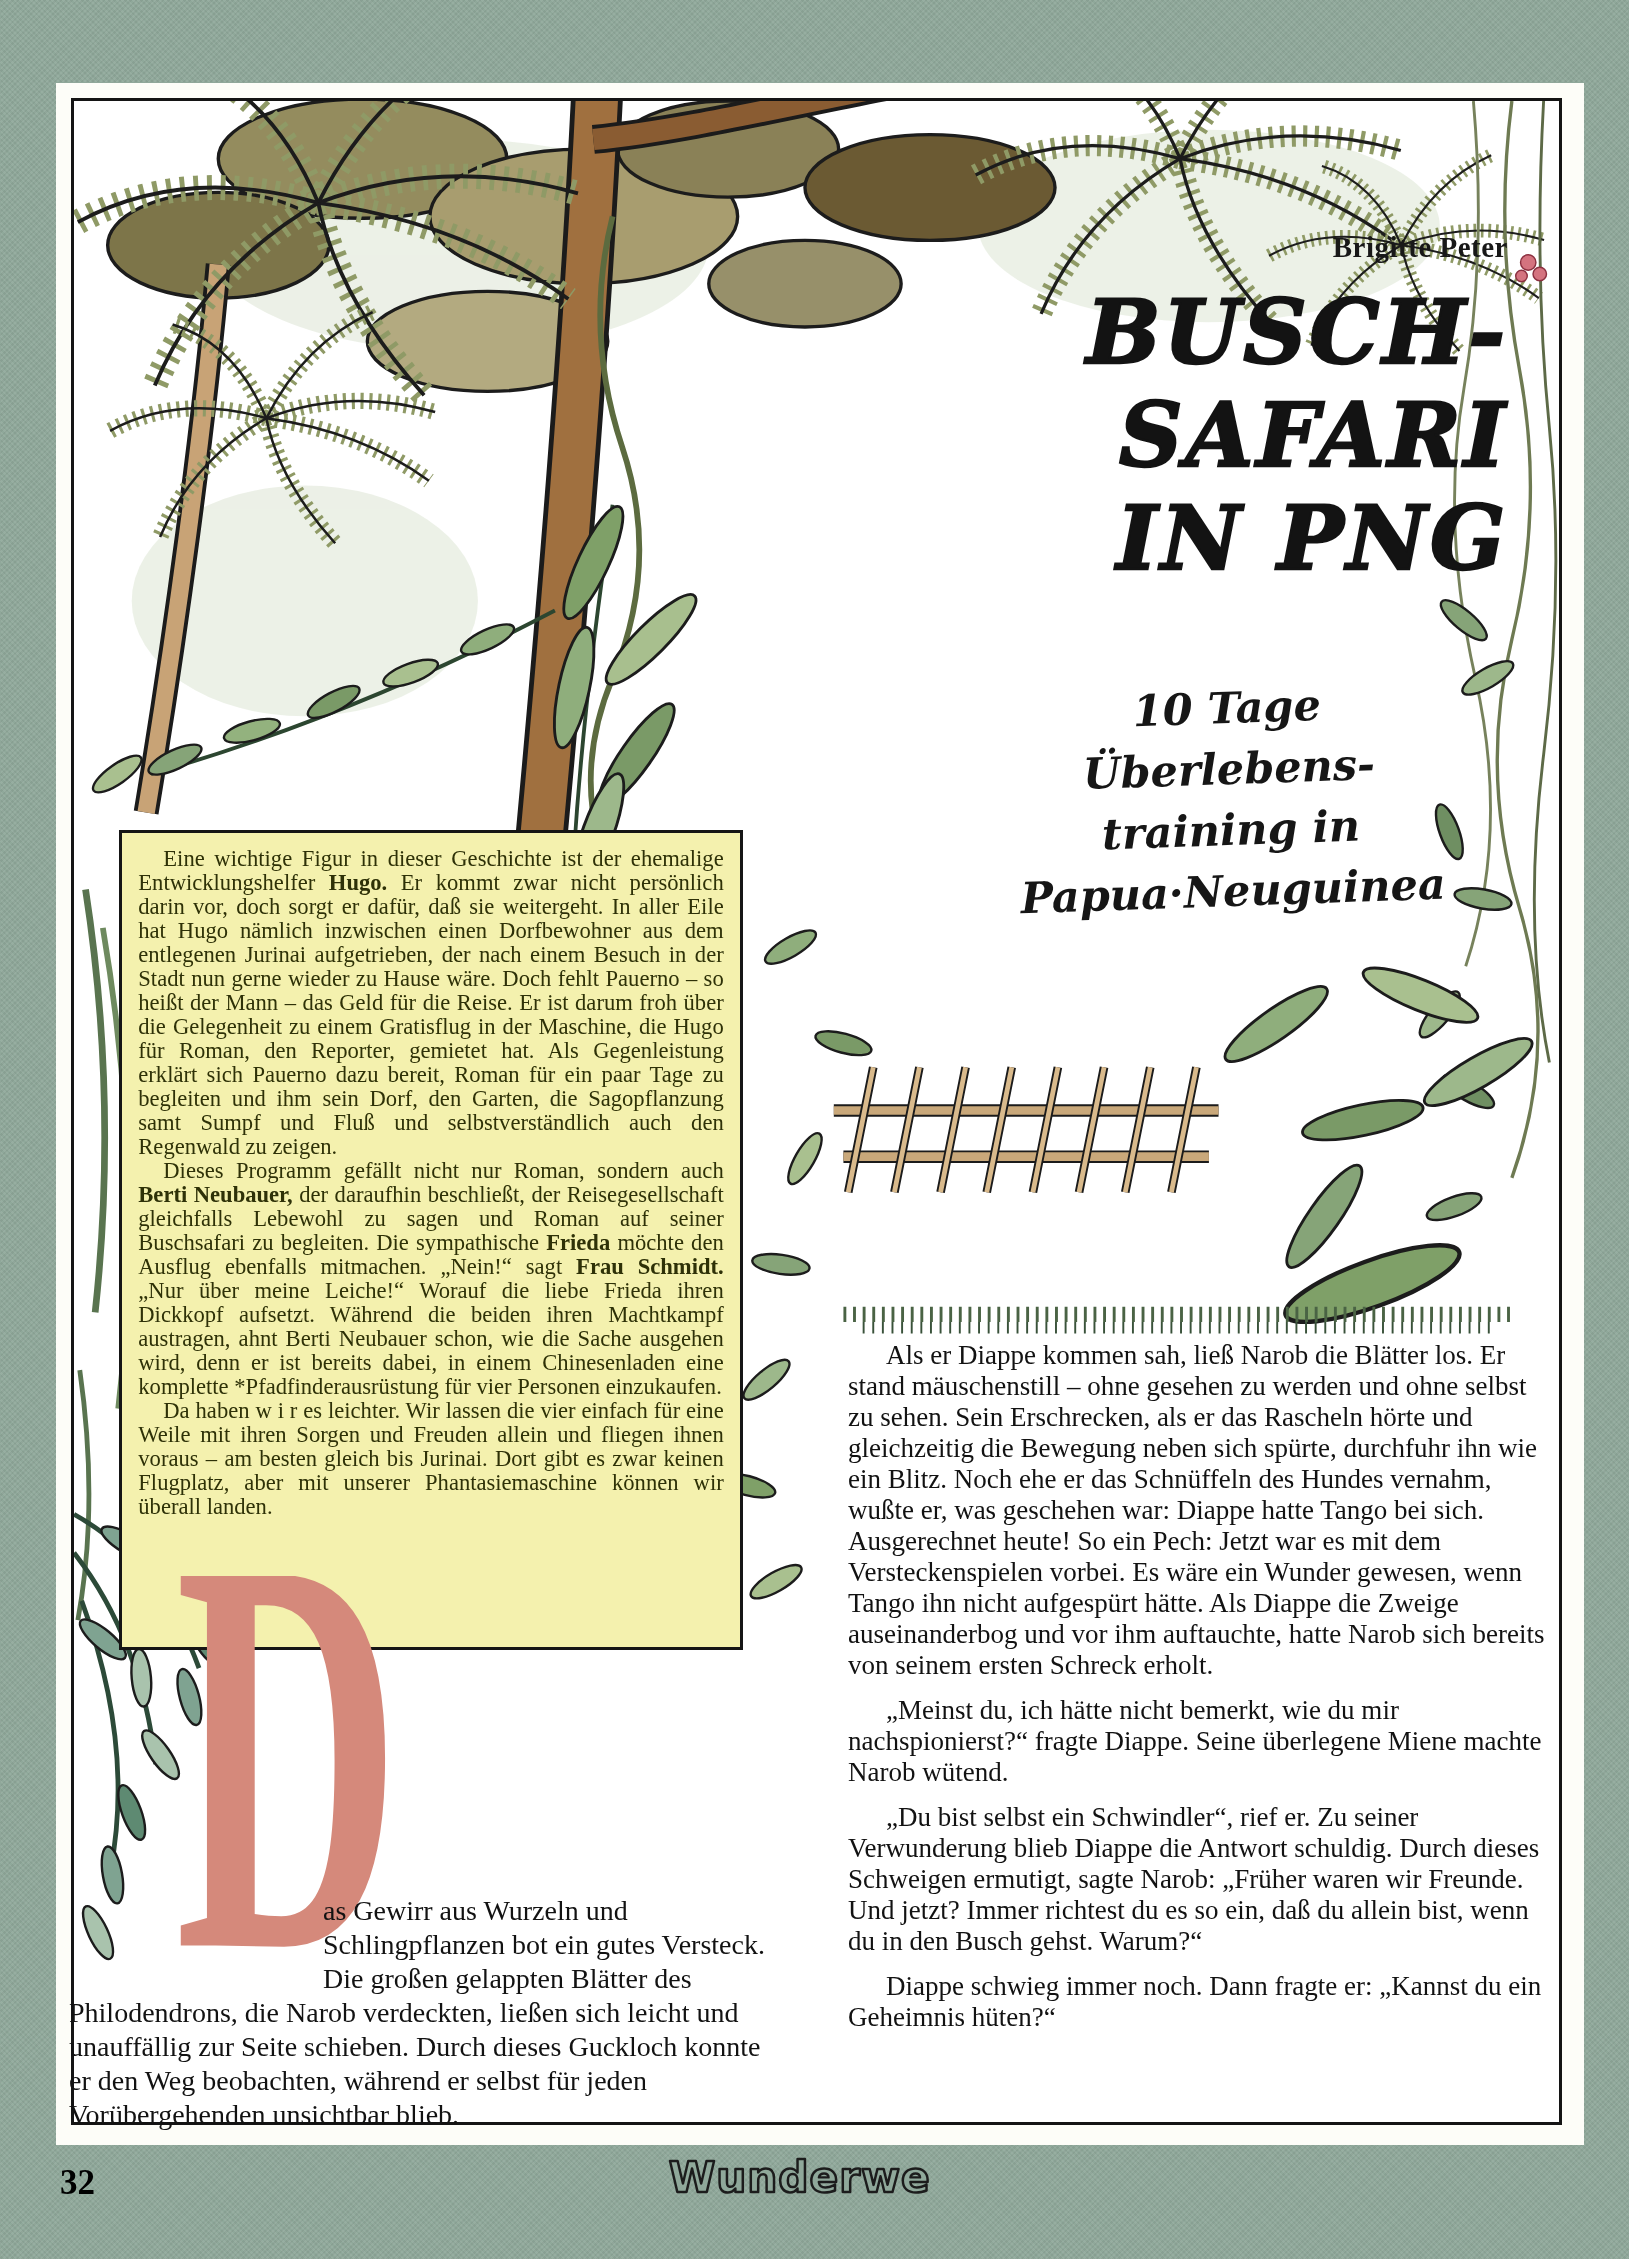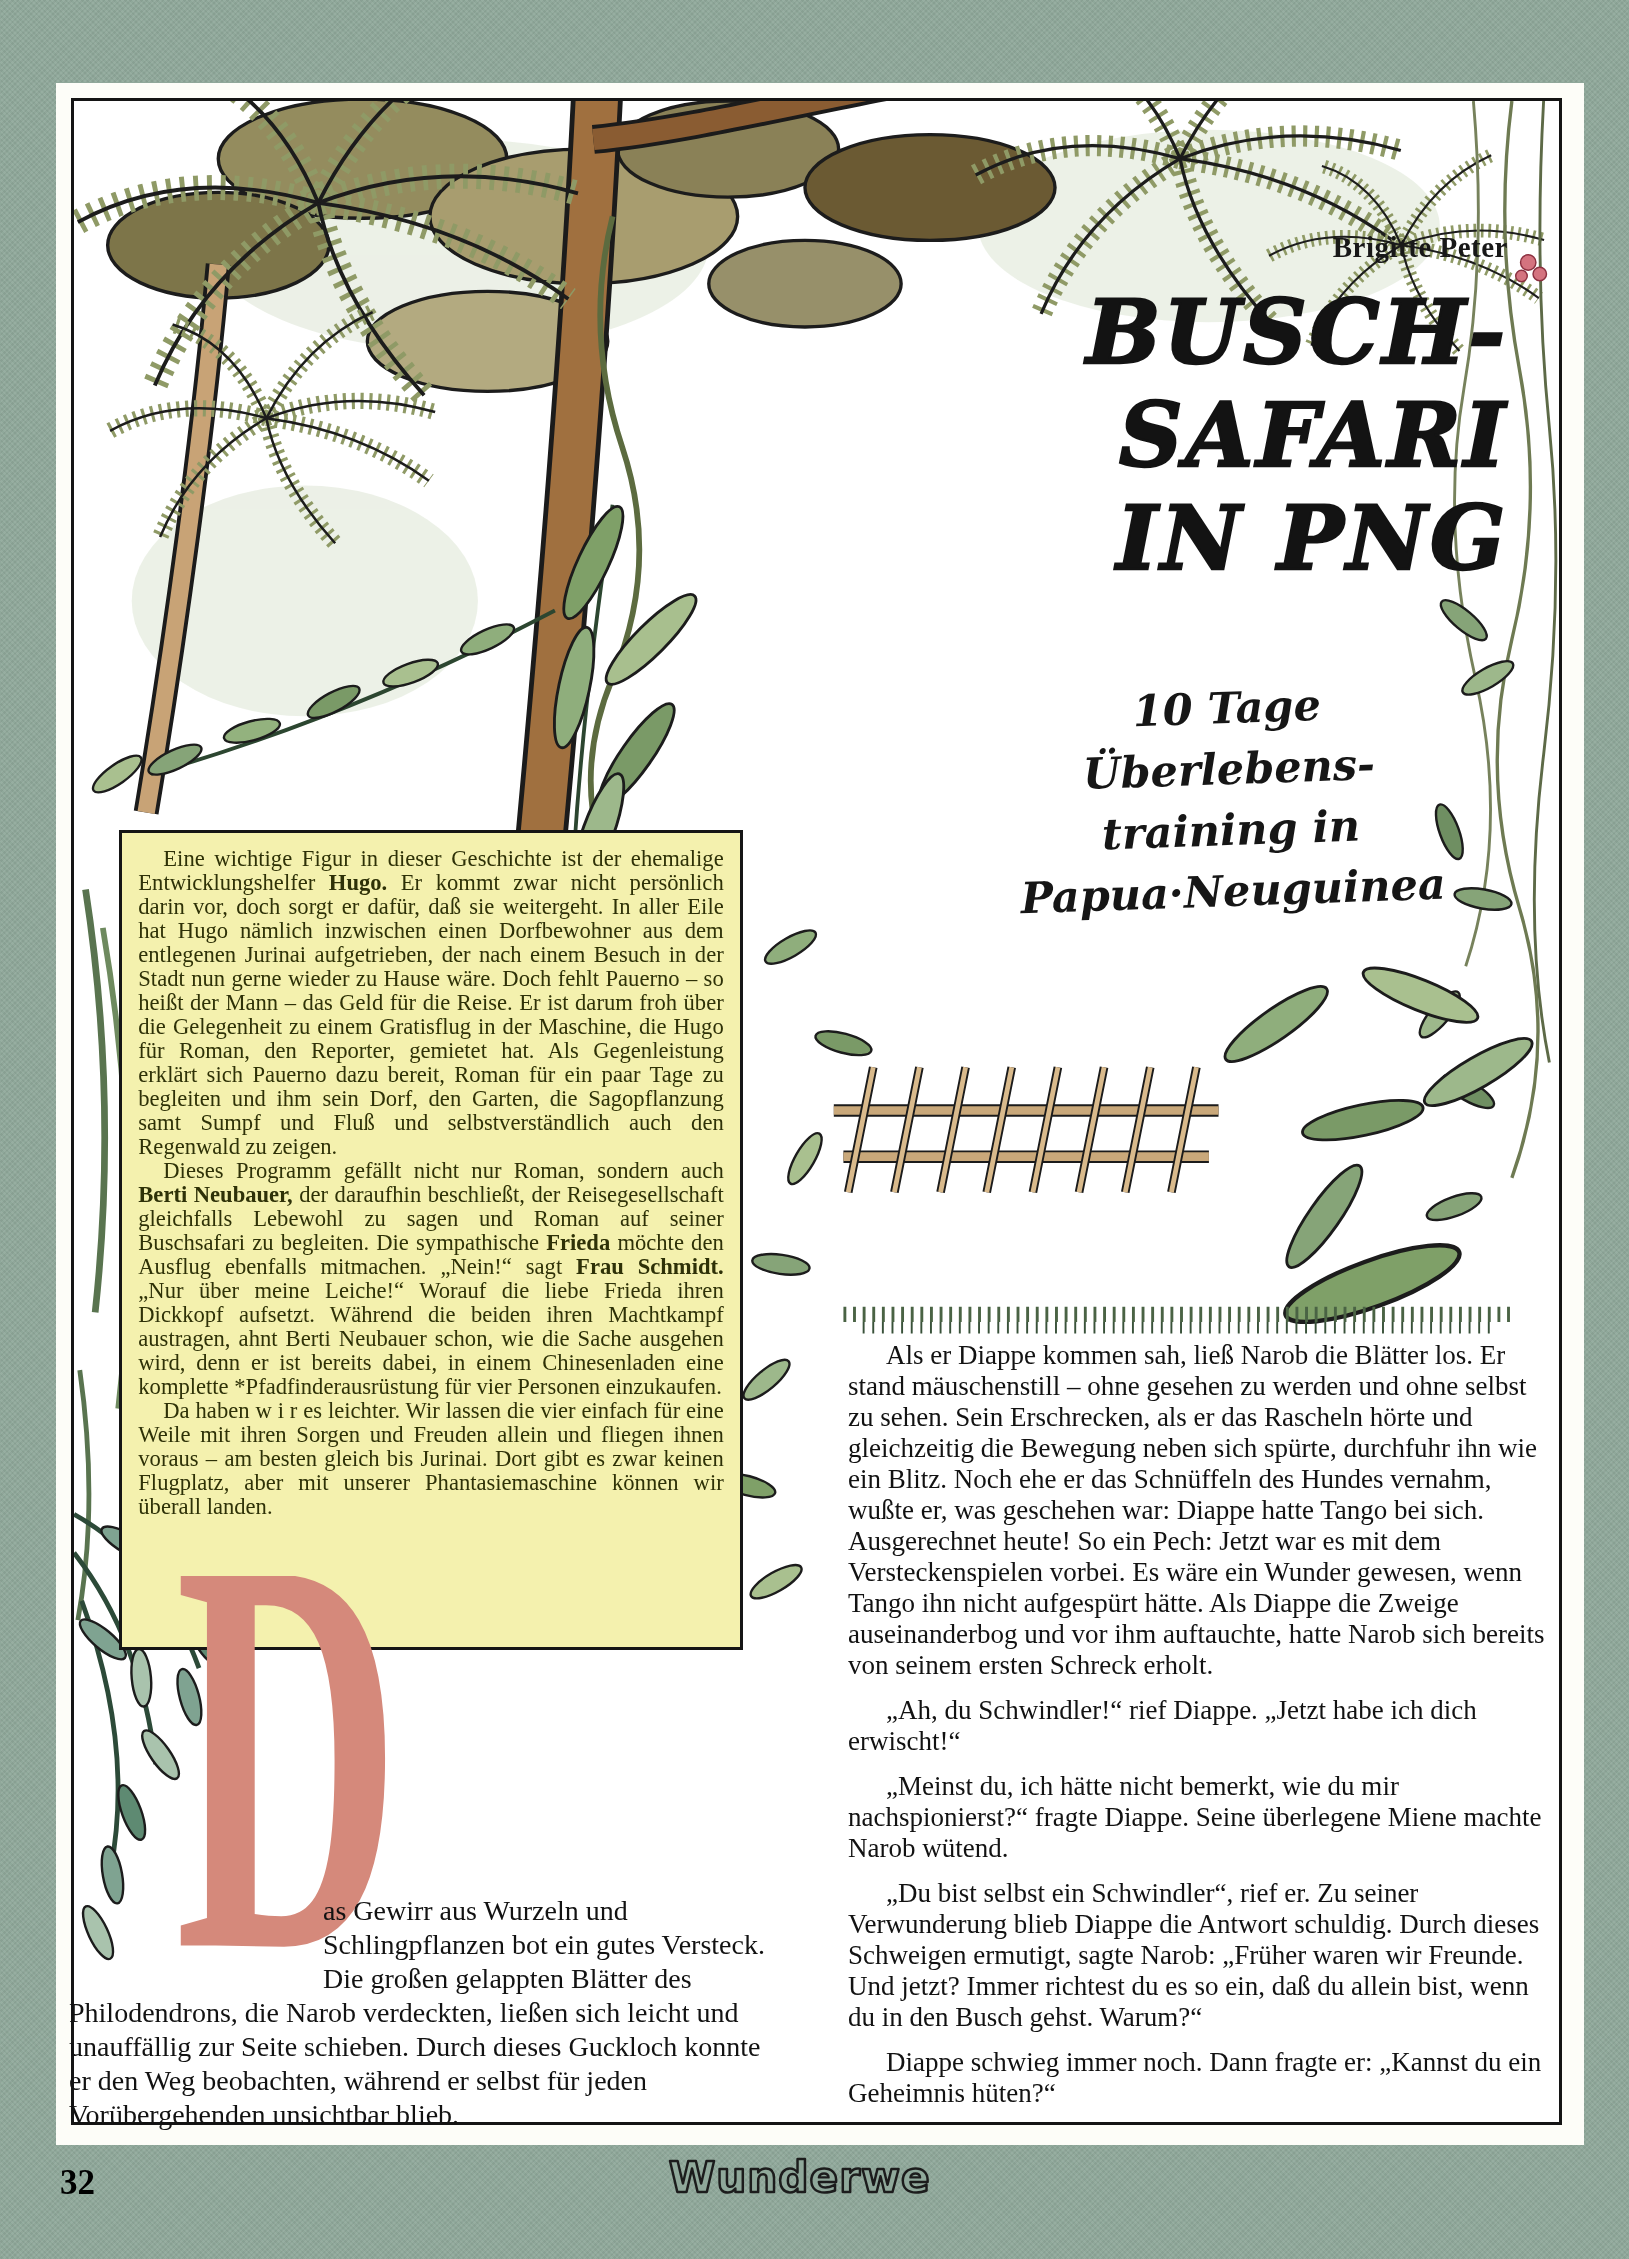--- a/index.html
+++ b/index.html
@@ -220,21 +220,20 @@
 </div>
 
 <div class="abs introbox">
   <p><span>Eine wichtige Figur in dieser Geschichte ist der ehemalige Entwicklungshelfer </span><b>Hugo.</b><span> Er kommt zwar nicht persönlich darin vor, doch sorgt er dafür, daß sie weitergeht. In aller Eile hat Hugo nämlich inzwischen einen Dorfbewohner aus dem entlegenen Jurinai aufgetrieben, der nach einem Besuch in der Stadt nun gerne wieder zu Hause wäre. Doch fehlt Pauerno – so heißt der Mann – das Geld für die Reise. Er ist darum froh über die Gelegenheit zu einem Gratisflug in der Maschine, die Hugo für Roman, den Reporter, gemietet hat. Als Gegenleistung erklärt sich Pauerno dazu bereit, Roman für ein paar Tage zu begleiten und ihm sein Dorf, den Garten, die Sagopflanzung samt Sumpf und Fluß und selbstverständlich auch den Regenwald zu zeigen.</span></p>
   <p><span>Dieses Programm gefällt nicht nur Roman, sondern auch </span><b>Berti Neubauer,</b><span> der daraufhin beschließt, der Reisegesellschaft gleichfalls Lebewohl zu sagen und Roman auf seiner Buschsafari zu begleiten. Die sympathische </span><b>Frieda</b><span> möchte den Ausflug ebenfalls mitmachen. „Nein!“ sagt </span><b>Frau Schmidt.</b><span> „Nur über meine Leiche!“ Worauf die liebe Frieda ihren Dickkopf aufsetzt. Während die beiden ihren Machtkampf austragen, ahnt Berti Neubauer schon, wie die Sache ausgehen wird, denn er ist bereits dabei, in einem Chinesenladen eine komplette *Pfadfinderausrüstung für vier Personen einzukaufen.</span></p>
   <p><span>Da haben w i r es leichter. Wir lassen die vier einfach für eine Weile mit ihren Sorgen und Freuden allein und fliegen ihnen voraus – am besten gleich bis Jurinai. Dort gibt es zwar keinen Flugplatz, aber mit unserer Phantasiemaschine können wir überall landen.</span></p>
 </div>
 
 <div class="abs rightcol">
   <p>Als er Diappe kommen sah, ließ Narob die Blätter los. Er stand mäuschenstill – ohne gesehen zu werden und ohne selbst zu sehen. Sein Erschrecken, als er das Rascheln hörte und gleichzeitig die Bewegung neben sich spürte, durchfuhr ihn wie ein Blitz. Noch ehe er das Schnüffeln des Hundes vernahm, wußte er, was geschehen war: Diappe hatte Tango bei sich. Ausgerechnet heute! So ein Pech: Jetzt war es mit dem Versteckenspielen vorbei. Es wäre ein Wunder gewesen, wenn Tango ihn nicht aufgespürt hätte. Als Diappe die Zweige auseinanderbog und vor ihm auftauchte, hatte Narob sich bereits von seinem ersten Schreck erholt.</p>
-  <p>„Ah, du Schwindler!“ rief Diappe. „Jetzt habe ich dich erwischt!“</p>
   <p>„Meinst du, ich hätte nicht bemerkt, wie du mir nachspionierst?“ fragte Diappe. Seine überlegene Miene machte Narob wütend.</p>
   <p>„Du bist selbst ein Schwindler“, rief er. Zu seiner Verwunderung blieb Diappe die Antwort schuldig. Durch dieses Schweigen ermutigt, sagte Narob: „Früher waren wir Freunde. Und jetzt? Immer richtest du es so ein, daß du allein bist, wenn du in den Busch gehst. Warum?“</p>
   <p>Diappe schwieg immer noch. Dann fragte er: „Kannst du ein Geheimnis hüten?“</p>
 </div>
 
 <svg class="abs dropcap" width="231" height="384" viewBox="0 0 240 400">
   <text transform="scale(0.55 1)" x="0" y="385" font-family="Liberation Serif, serif" font-weight="bold" font-size="590" fill="#d5897b">D</text>
 </svg>
 
 <div class="abs leftcol">

